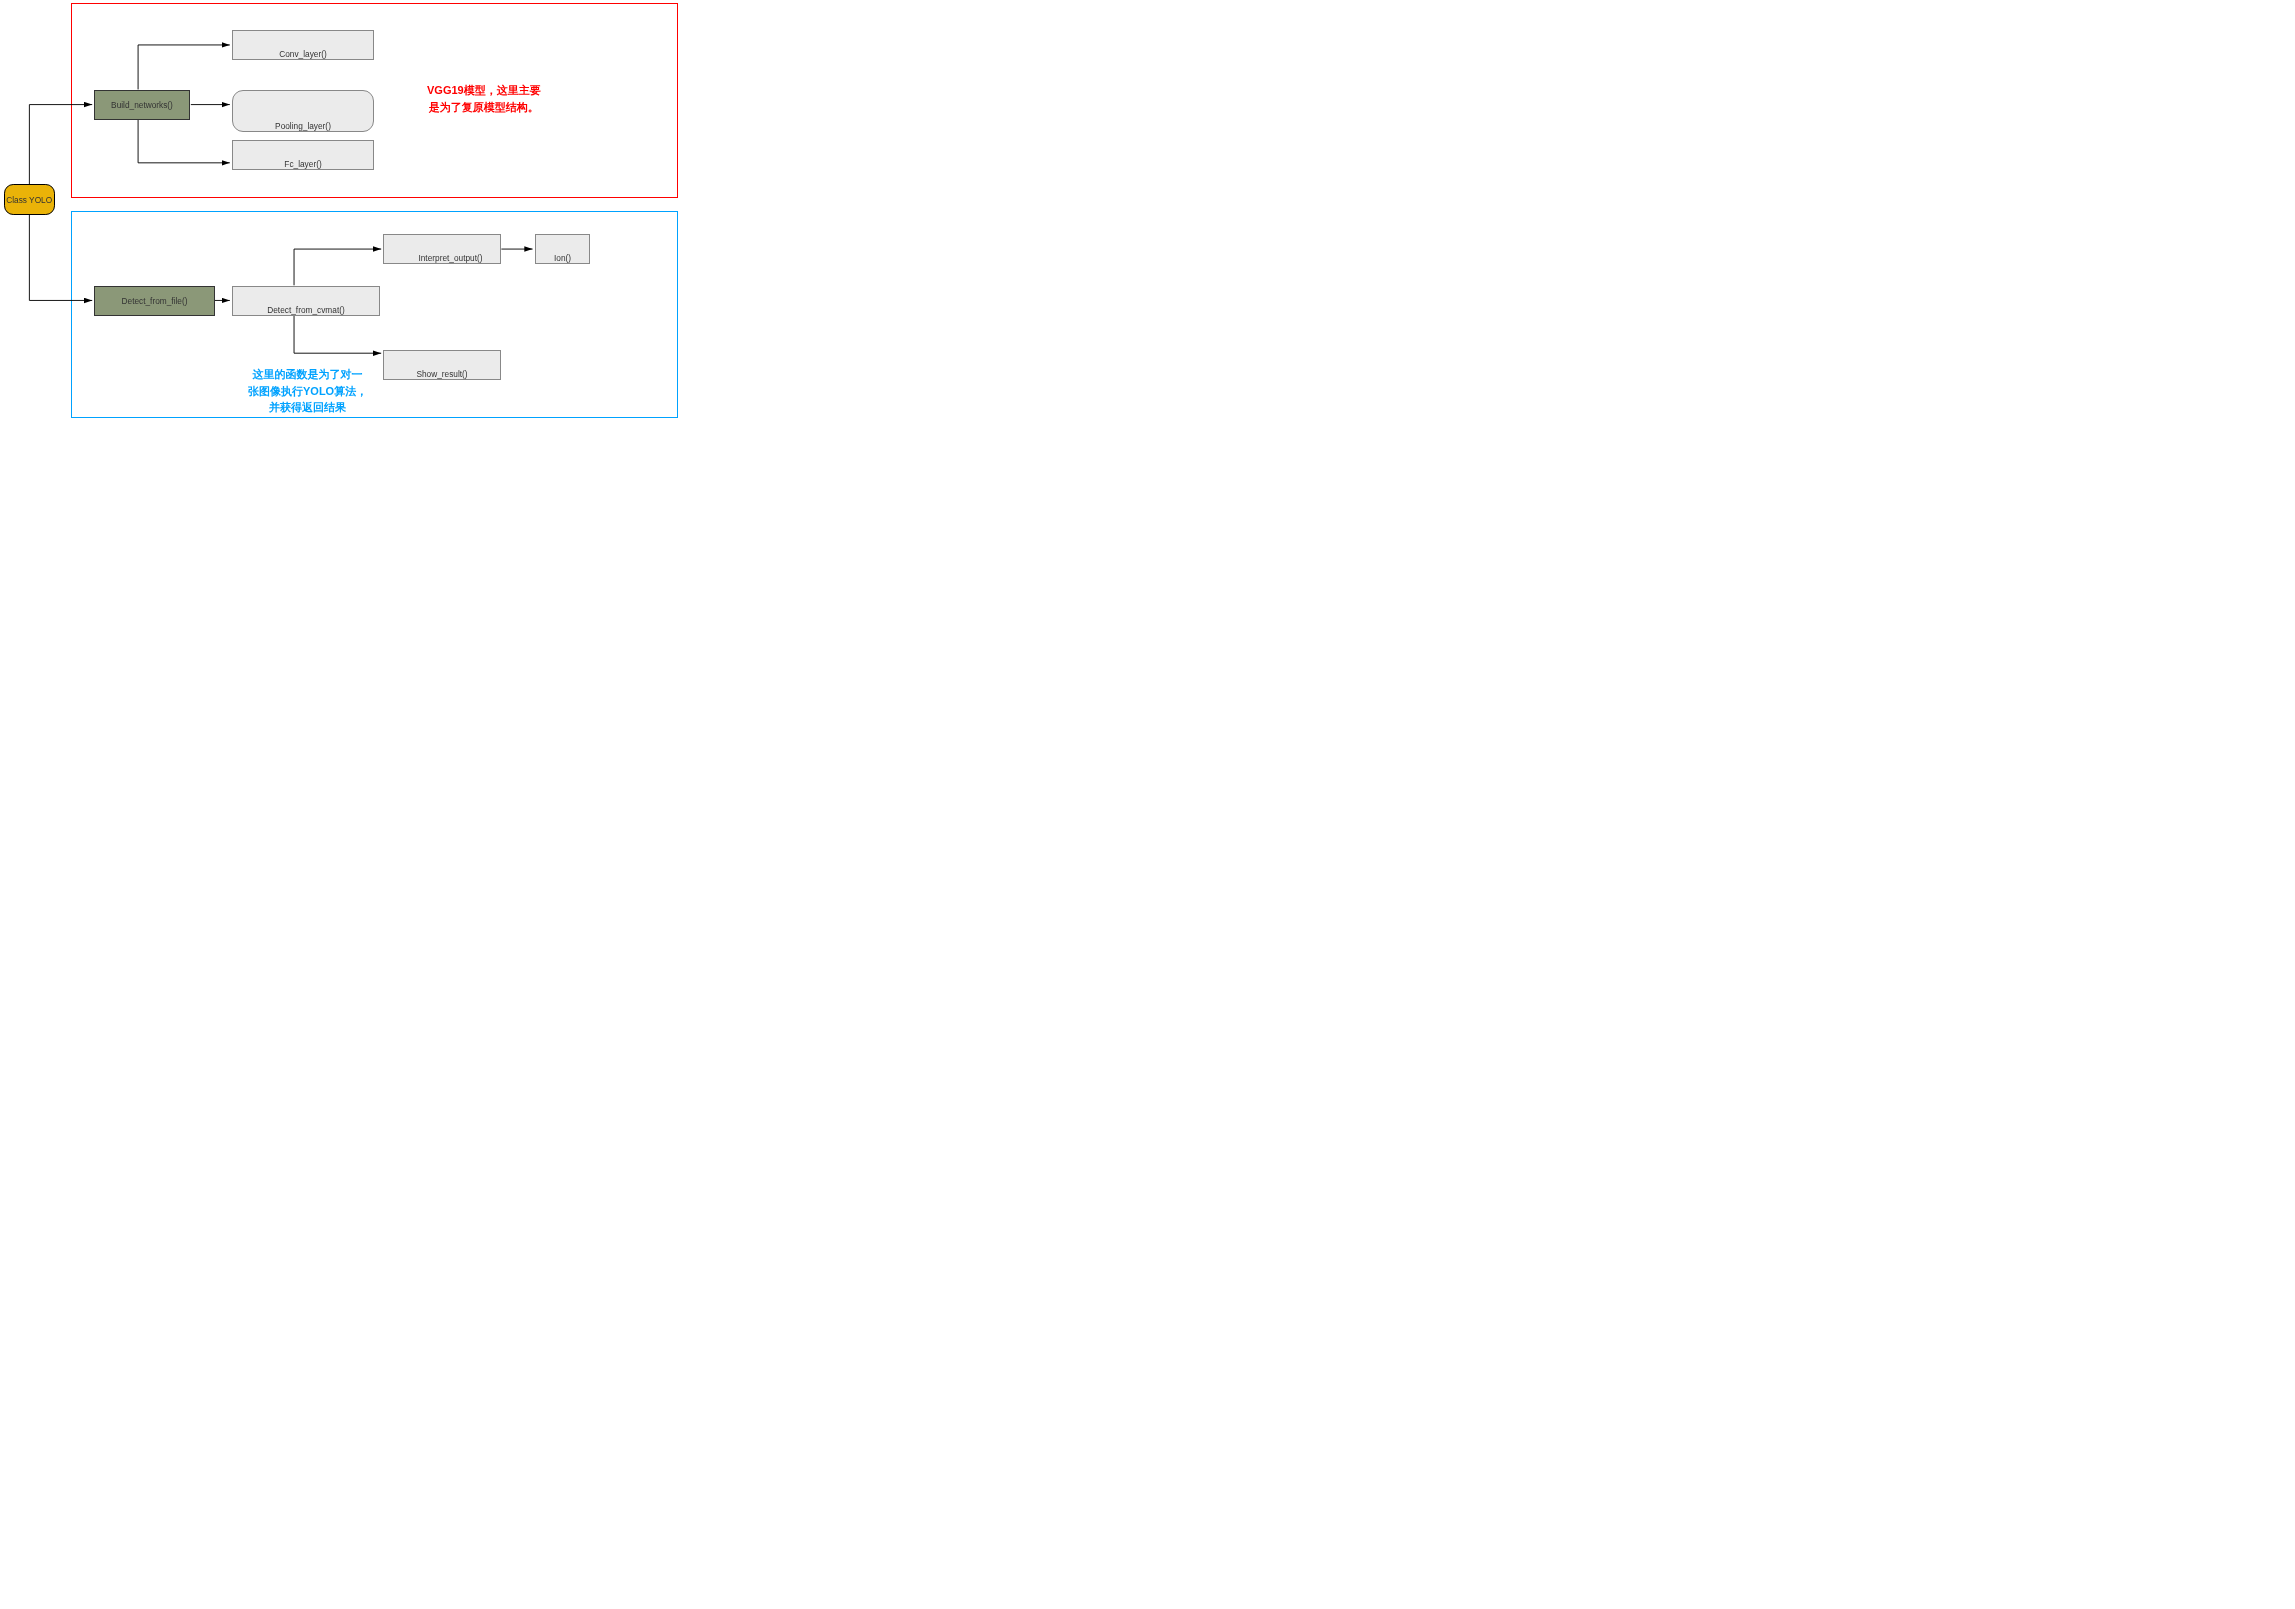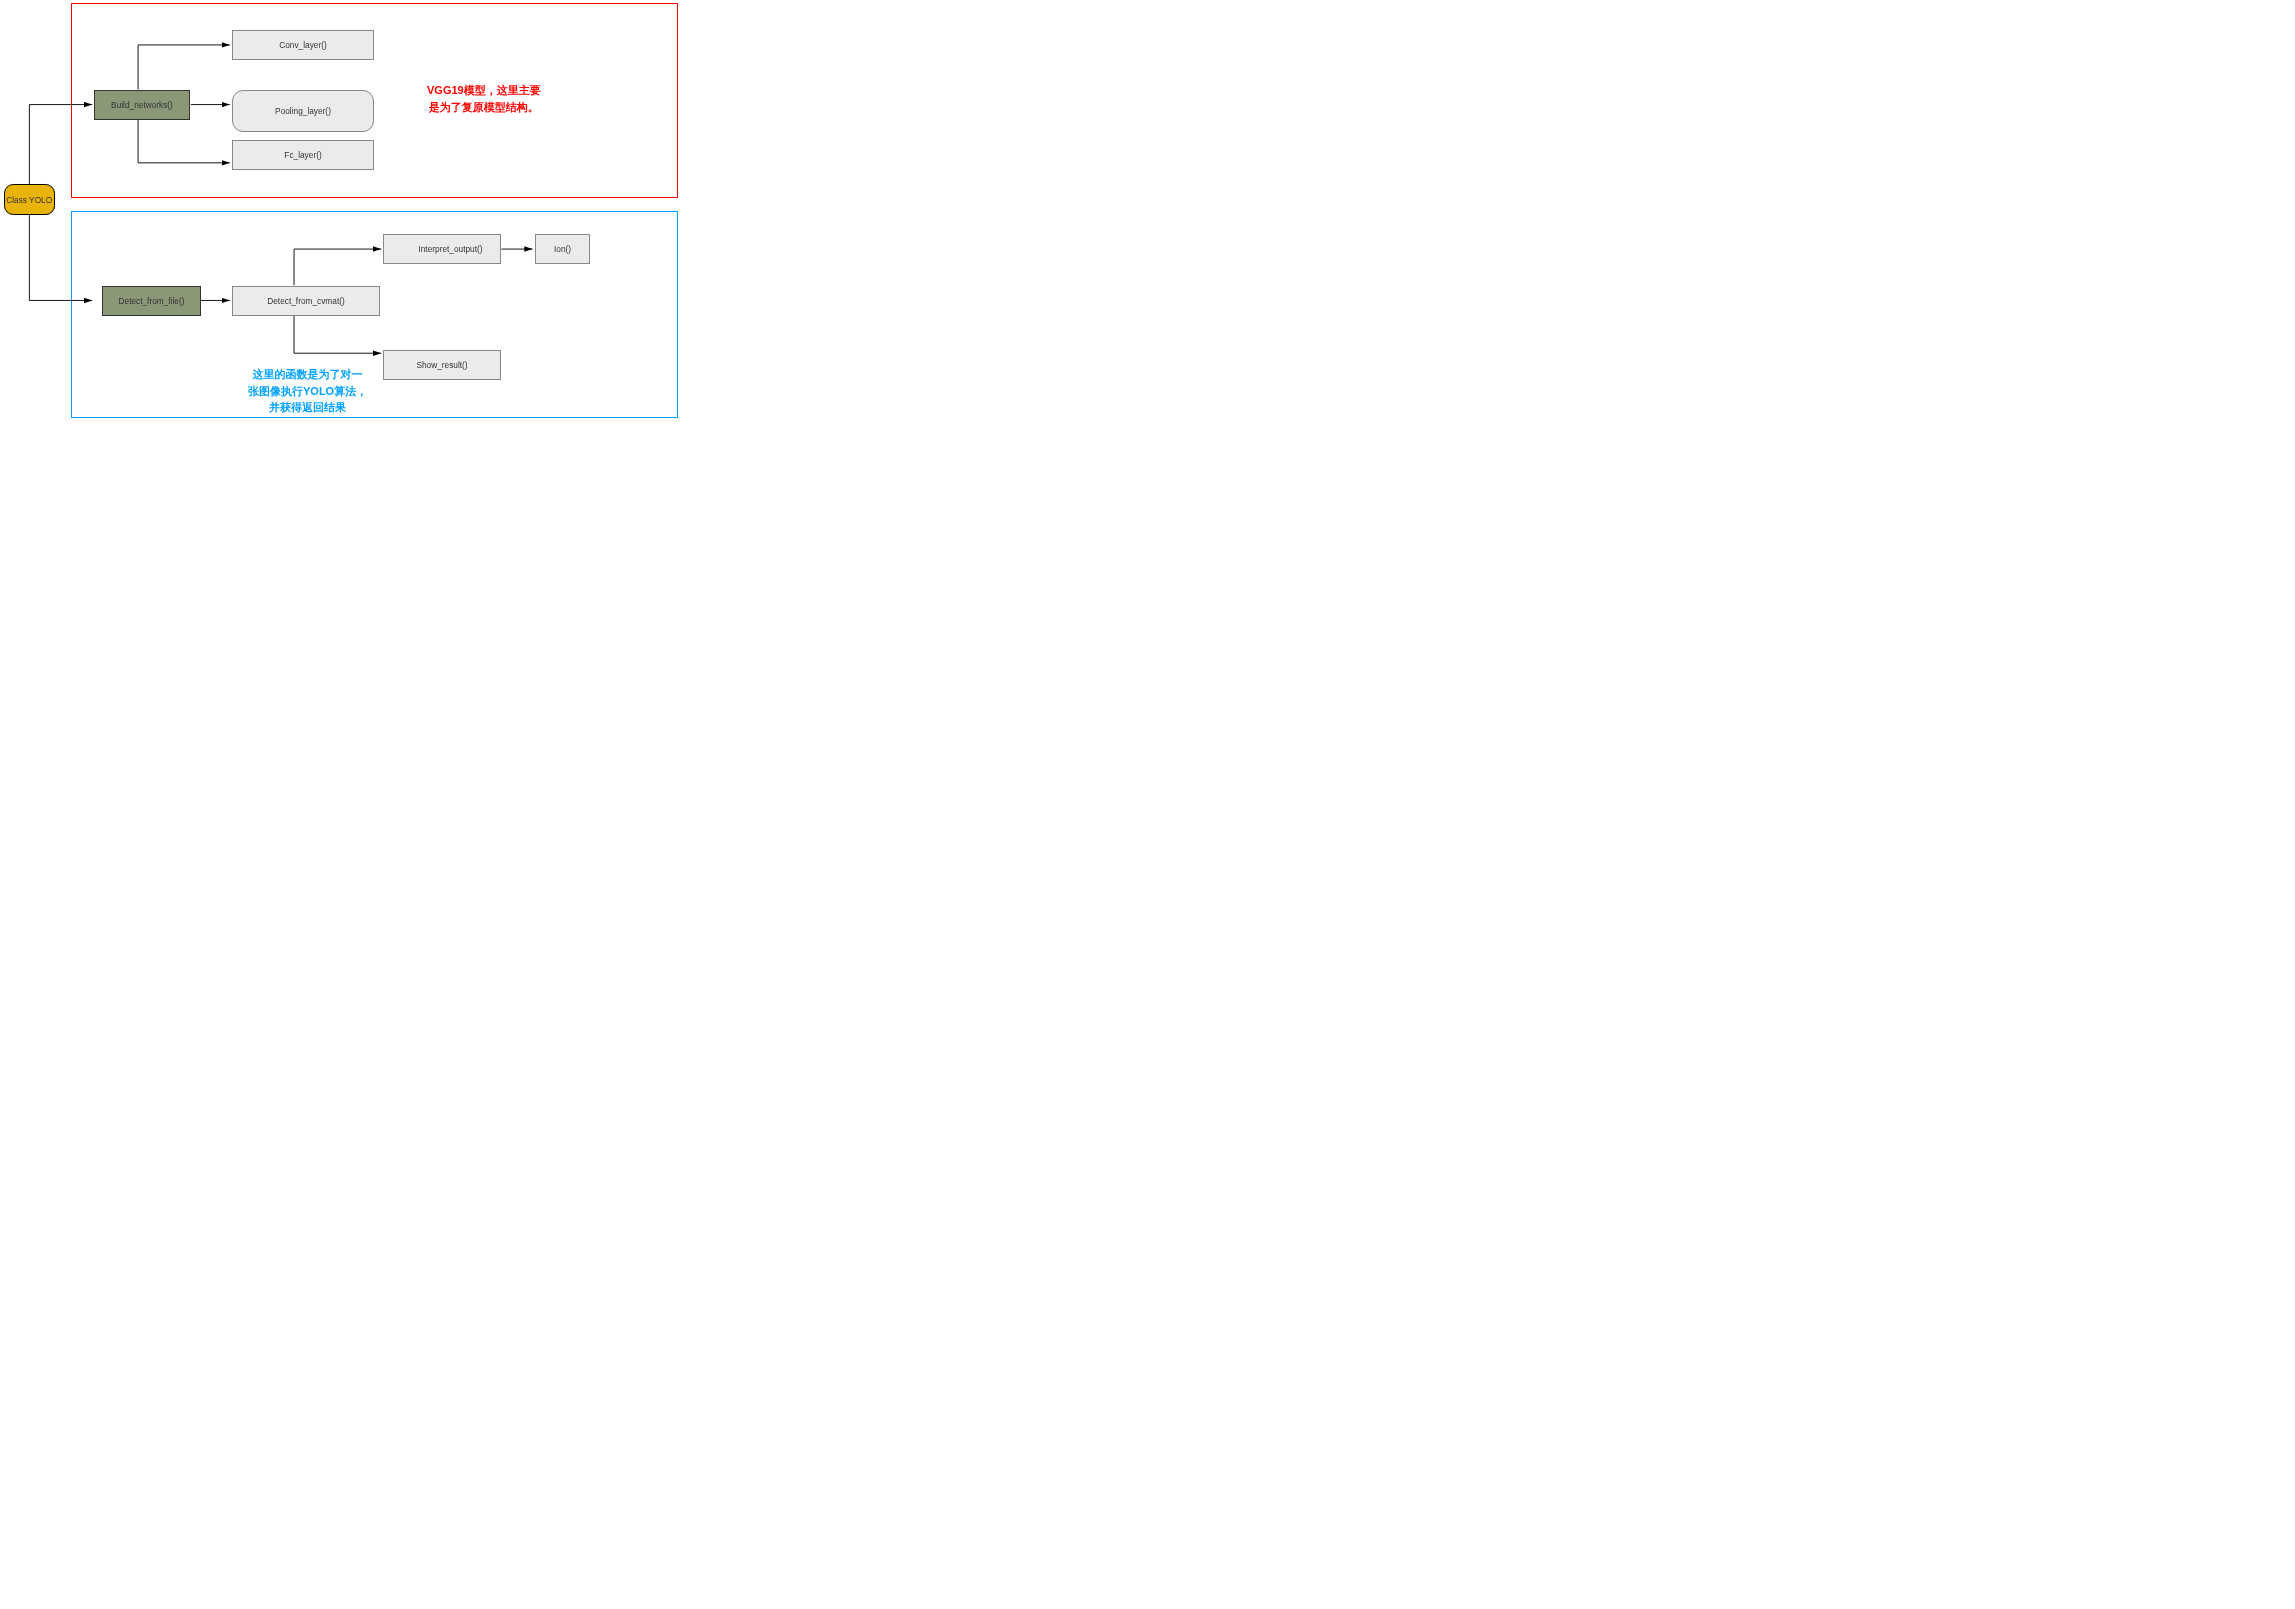--- a/index.html
+++ b/index.html
@@ -24,20 +24,21 @@
       border: 0.9px solid #000;
       border-radius: 9.2px;
     }
     .node-green {
       background: #8b9878;
       border: 0.9px solid #333;
     }
     .node-grey {
       background: #ebebeb;
       border: 0.9px solid #888;
+      align-items: flex-end;
     }
     .group-box {
       position: absolute;
       border: 1.4px solid;
       background: transparent;
     }
     .annotation {
       position: absolute;
       font-size: 11px;
       font-weight: bold;
@@ -98,21 +99,21 @@
 </div>
 
 <div class="node node-grey" style="left:232px; top:90px; width:142px; height:42px;border-radius:11px;">
   <span>Pooling_layer()</span>
 </div>
 
 <div class="node node-grey" style="left:232px; top:140px; width:142px; height:30px;">
   <span>Fc_layer()</span>
 </div>
 
-<div class="node node-green" style="left:94px; top:286px; width:99px; height:30px;margin-left:8px;">
+<div class="node node-green" style="left:94px; top:286px; width:121px; height:30px;">
   <span>Detect_from_file()</span>
 </div>
 
 <div class="node node-grey" style="left:232px; top:286px; width:148px; height:30px;">
   <span>Detect_from_cvmat()</span>
 </div>
 
 <div class="node node-grey" style="left:383px; top:234px; width:118px; height:30px;padding-left:17px;">
   <span>Interpret_output()</span>
 </div>

